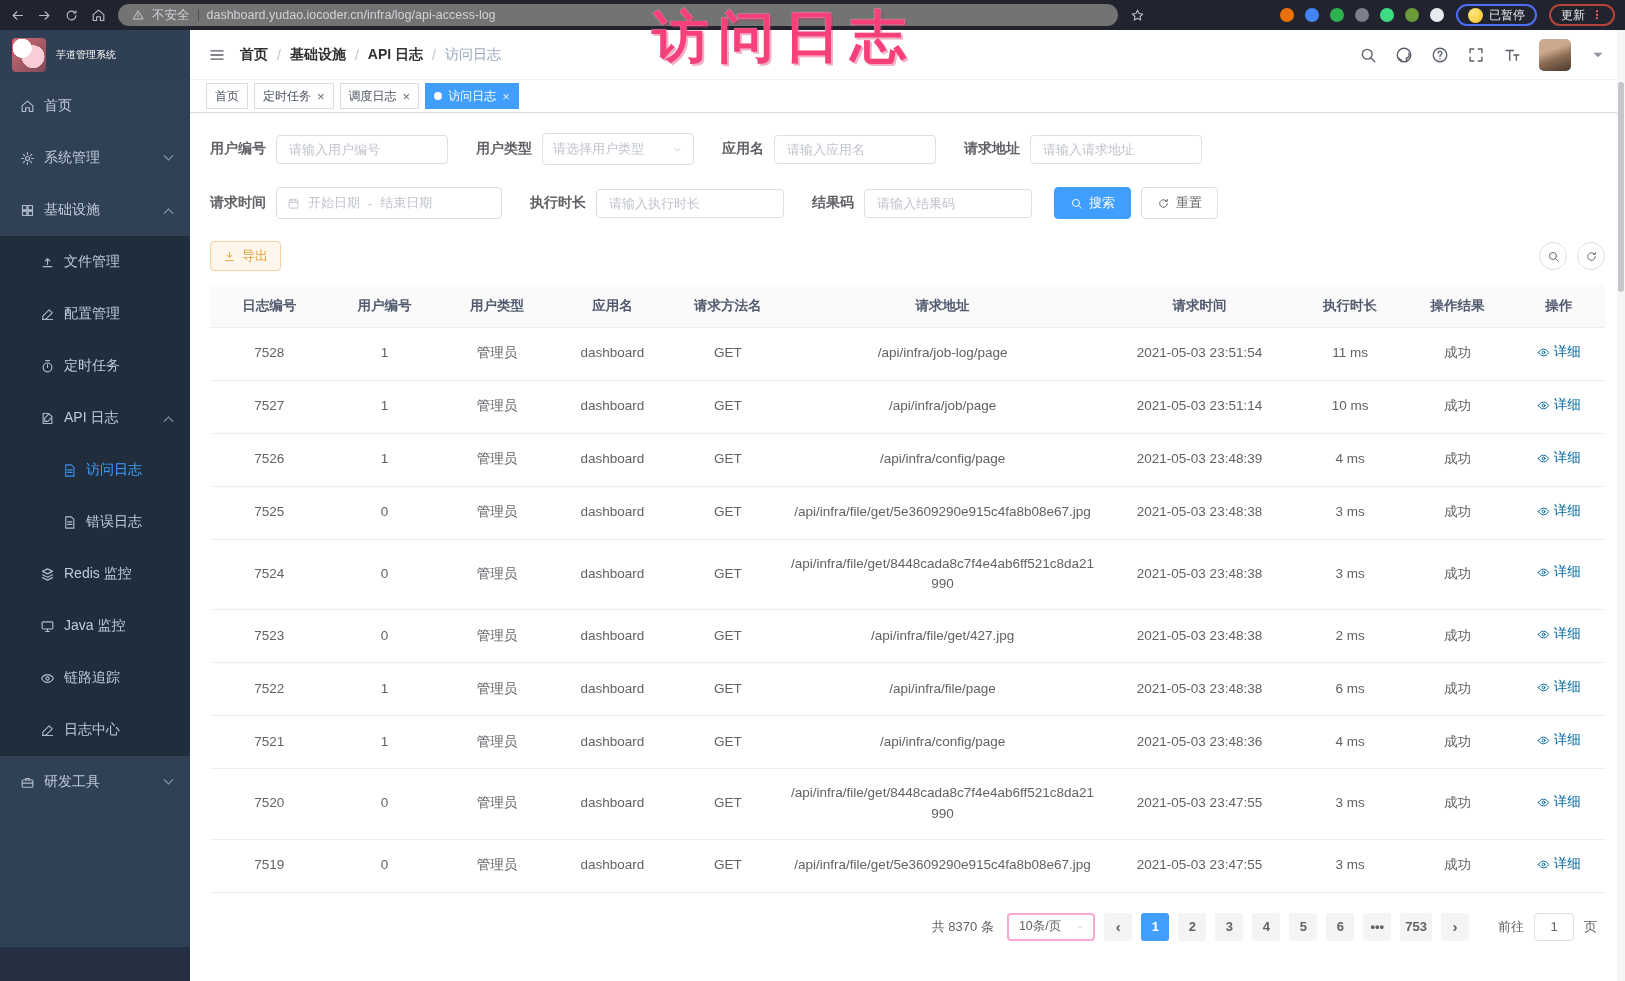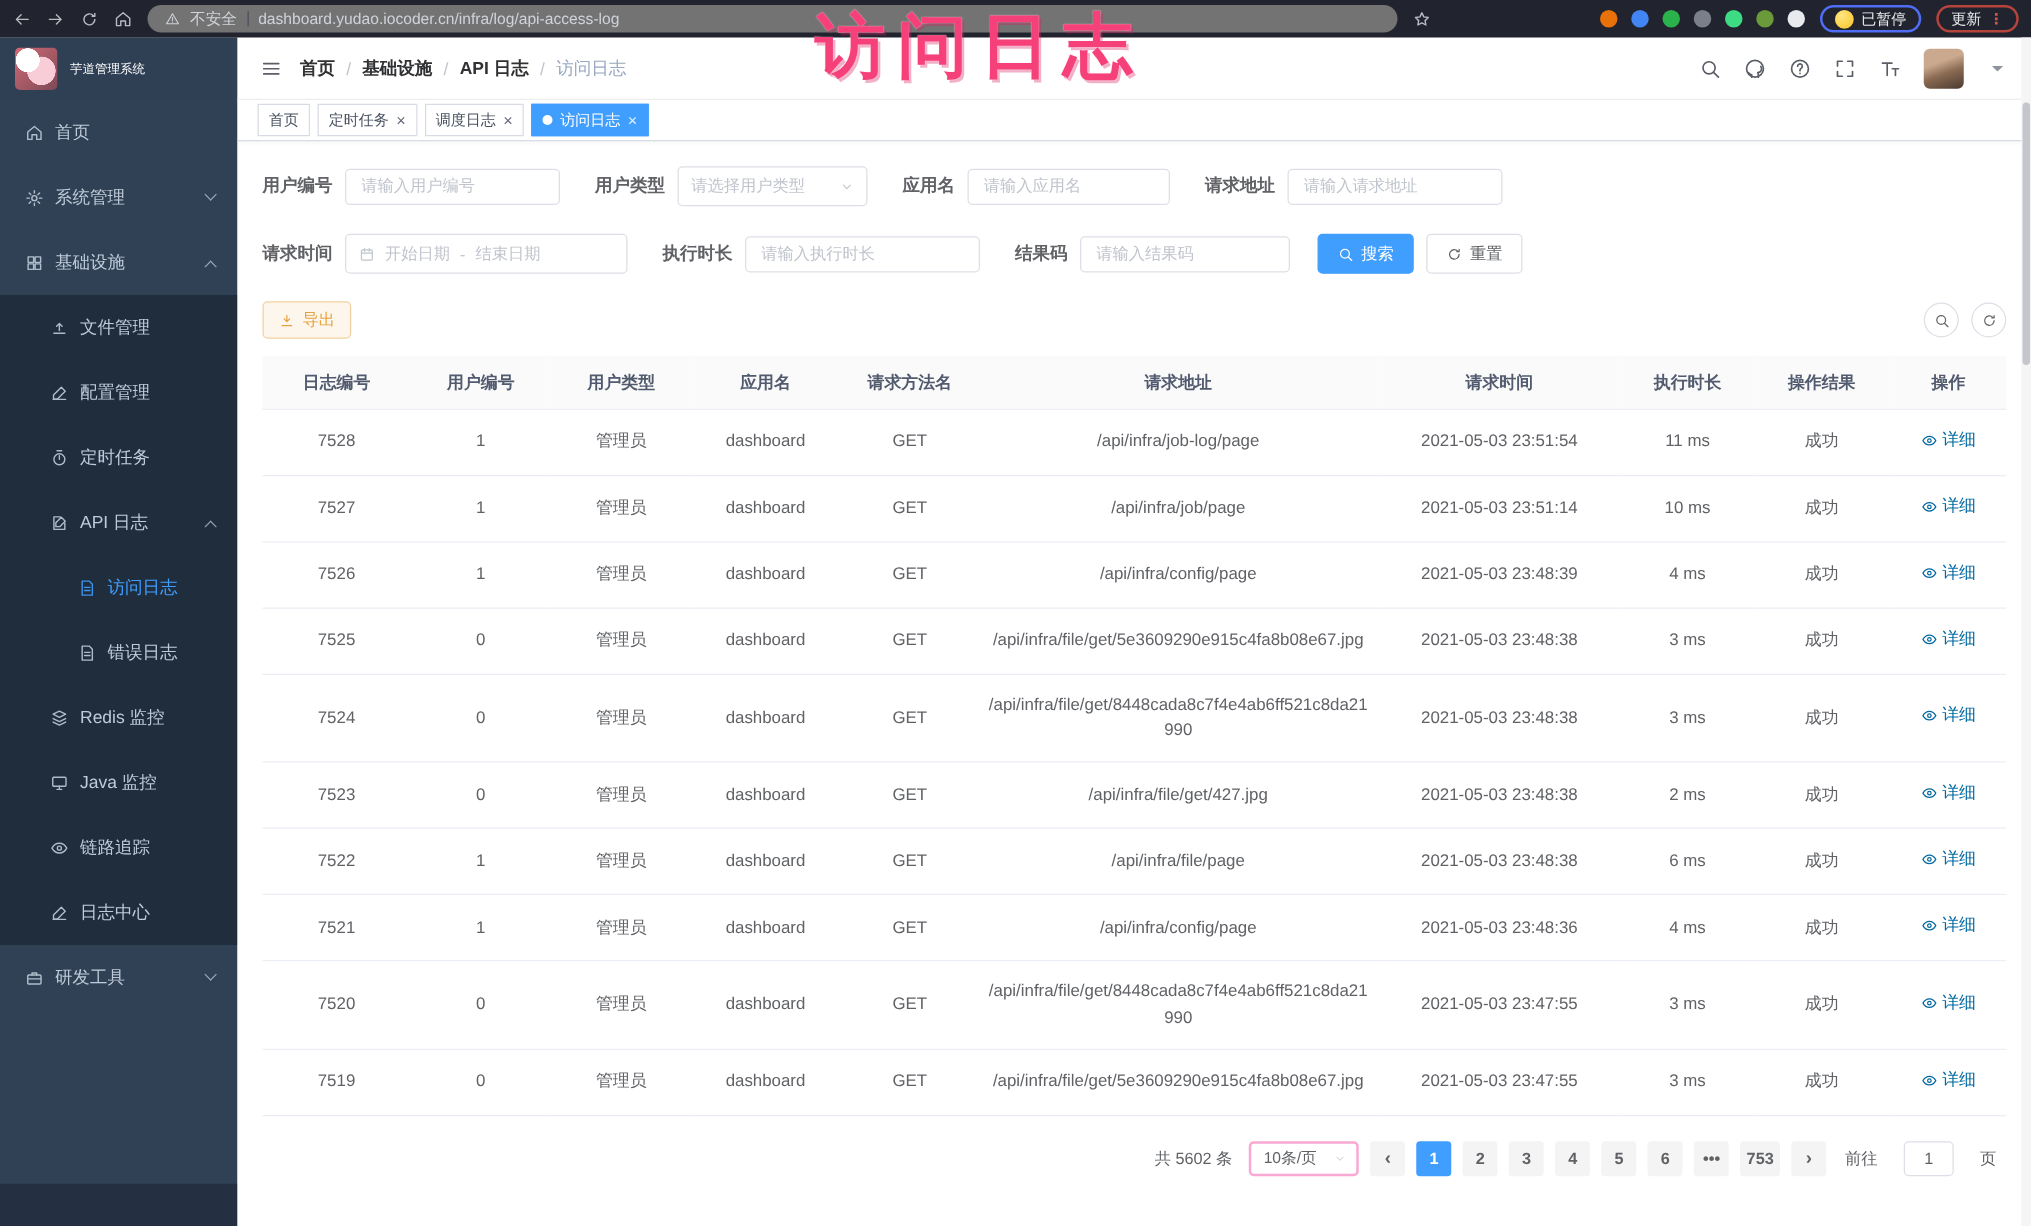--- a/index.html
+++ b/index.html
@@ -67,21 +67,21 @@
   .tag{height:26px;display:flex;align-items:center;gap:6px;padding:0 8px;border:1px solid #d8dce5;background:#fff;color:#495060;font-size:12px;cursor:pointer}
   .tag .dot{width:8px;height:8px;border-radius:50%;background:#fff;display:none}
   .tag.active{background:#409eff;border-color:#409eff;color:#fff}
   .tag.active .dot{display:inline-block}
   .tag .close{font-size:13px;line-height:1;opacity:.85}
 
   .content{padding:20px 20px 0 20px}
   .filter-row{display:flex;align-items:center;gap:28px;margin-bottom:22px;flex-wrap:nowrap}
   .field{display:flex;align-items:center;gap:10px}
   .field .flabel{color:#606266;font-weight:700;font-size:14px;white-space:nowrap}
-  .el-input{height:29px;border:1px solid #dcdfe6;border-radius:4px;padding:0 12px;font-size:13px;color:#606266;outline:none;font-family:Liberation Serif, serif}
+  .el-input{height:29px;border:1px solid #dcdfe6;border-radius:4px;padding:0 12px;font-size:13px;color:#606266;outline:none;font-family:Liberation Sans, sans-serif}
   .el-input::placeholder{color:#c0c4cc}
   .el-select{height:32px;border:1px solid #dcdfe6;border-radius:4px;padding:0 10px;display:flex;align-items:center;gap:8px;color:#c0c4cc;font-size:13px;cursor:pointer}
   .el-select .ph{flex:1}
   .date-range{height:32px;border:1px solid #dcdfe6;border-radius:4px;display:flex;align-items:center;gap:8px;padding:0 10px;color:#c0c4cc;font-size:13px;width:226px;cursor:pointer}
   .btn{height:32px;border-radius:4px;display:inline-flex;align-items:center;gap:6px;padding:0 15px;font-size:13px;cursor:pointer;border:1px solid #dcdfe6;background:#fff;color:#606266}
   .btn .icn{font-size:13px}
   .btn.primary{background:#409eff;border-color:#409eff;color:#fff}
   .btn.warning-plain{background:#fdf6ec;border-color:#f3d19e;color:#e6a23c;height:30px;padding:0 12px}
   .toolbar-row{display:flex;align-items:center;margin-bottom:14px}
   .toolbar-spacer{flex:1}
@@ -92,21 +92,21 @@
   table.grid td{padding:14px 6px;border-bottom:1px solid #ebeef5;text-align:center;word-break:break-all;line-height:1.55}
   .detail-link{color:#0369a1;display:inline-flex;align-items:center;gap:4px;cursor:pointer;white-space:nowrap}
   .detail-link .icn{font-size:13px}
 
   .pagination{display:flex;align-items:center;justify-content:flex-end;gap:9px;padding:20px 8px;color:#606266;font-size:13px}
   .pg-total{margin-right:4px}
   .pg-size{height:28px;border:2px solid #f9a8d4;border-radius:4px;display:flex;align-items:center;gap:14px;padding:0 8px 0 10px;color:#606266;cursor:pointer;font-size:12.5px}
   .pg-btn{min-width:28px;height:28px;padding:0 5px;background:#f4f4f5;border-radius:3px;display:flex;align-items:center;justify-content:center;color:#606266;font-weight:600;cursor:pointer}
   .pg-btn.active{background:#409eff;color:#fff}
   .pg-btn.arrow{font-size:15px}
-  .pg-goto{display:flex;align-items:center;gap:21px;margin-left:6px}
+  .pg-goto{display:flex;align-items:center;gap:10px;margin-left:20px}
   .pg-input{width:40px;height:28px;border:1px solid #dcdfe6;border-radius:4px;text-align:center;font-size:13px;color:#606266;outline:none}
 
   .scrollbar{position:absolute;top:30px;right:0;width:8px;bottom:0;background:#f5f5f5;z-index:6}
   .scroll-thumb{position:absolute;top:52px;right:1px;width:6px;height:210px;border-radius:3px;background:#c4c6cc}
 </style>
 </head>
 <body>
 
 <div class="browser-bar">
   <span class="bnav icn">
@@ -698,21 +698,21 @@
                     <circle cx="12" cy="12" r="2.6"></circle>
                   </svg>
                 </span>
                 <span>详细</span>
               </span></td>
           </tr>
         </tbody>
     </table>
 
     <div class="pagination">
-      <span class="pg-total">共 5602 条</span>
+      <span class="pg-total">共 8370 条</span>
       <div class="pg-size">
         <span>10条/页</span>
         <span class="icn" style="font-size:10px;color:#c0c4cc">
             <svg viewBox="0 0 24 24">
               <path d="M6 9l6 6 6-6"></path>
             </svg>
           </span>
       </div>
       <span class="pg-btn arrow">‹</span>
       <span style="display:flex;gap:9px">

